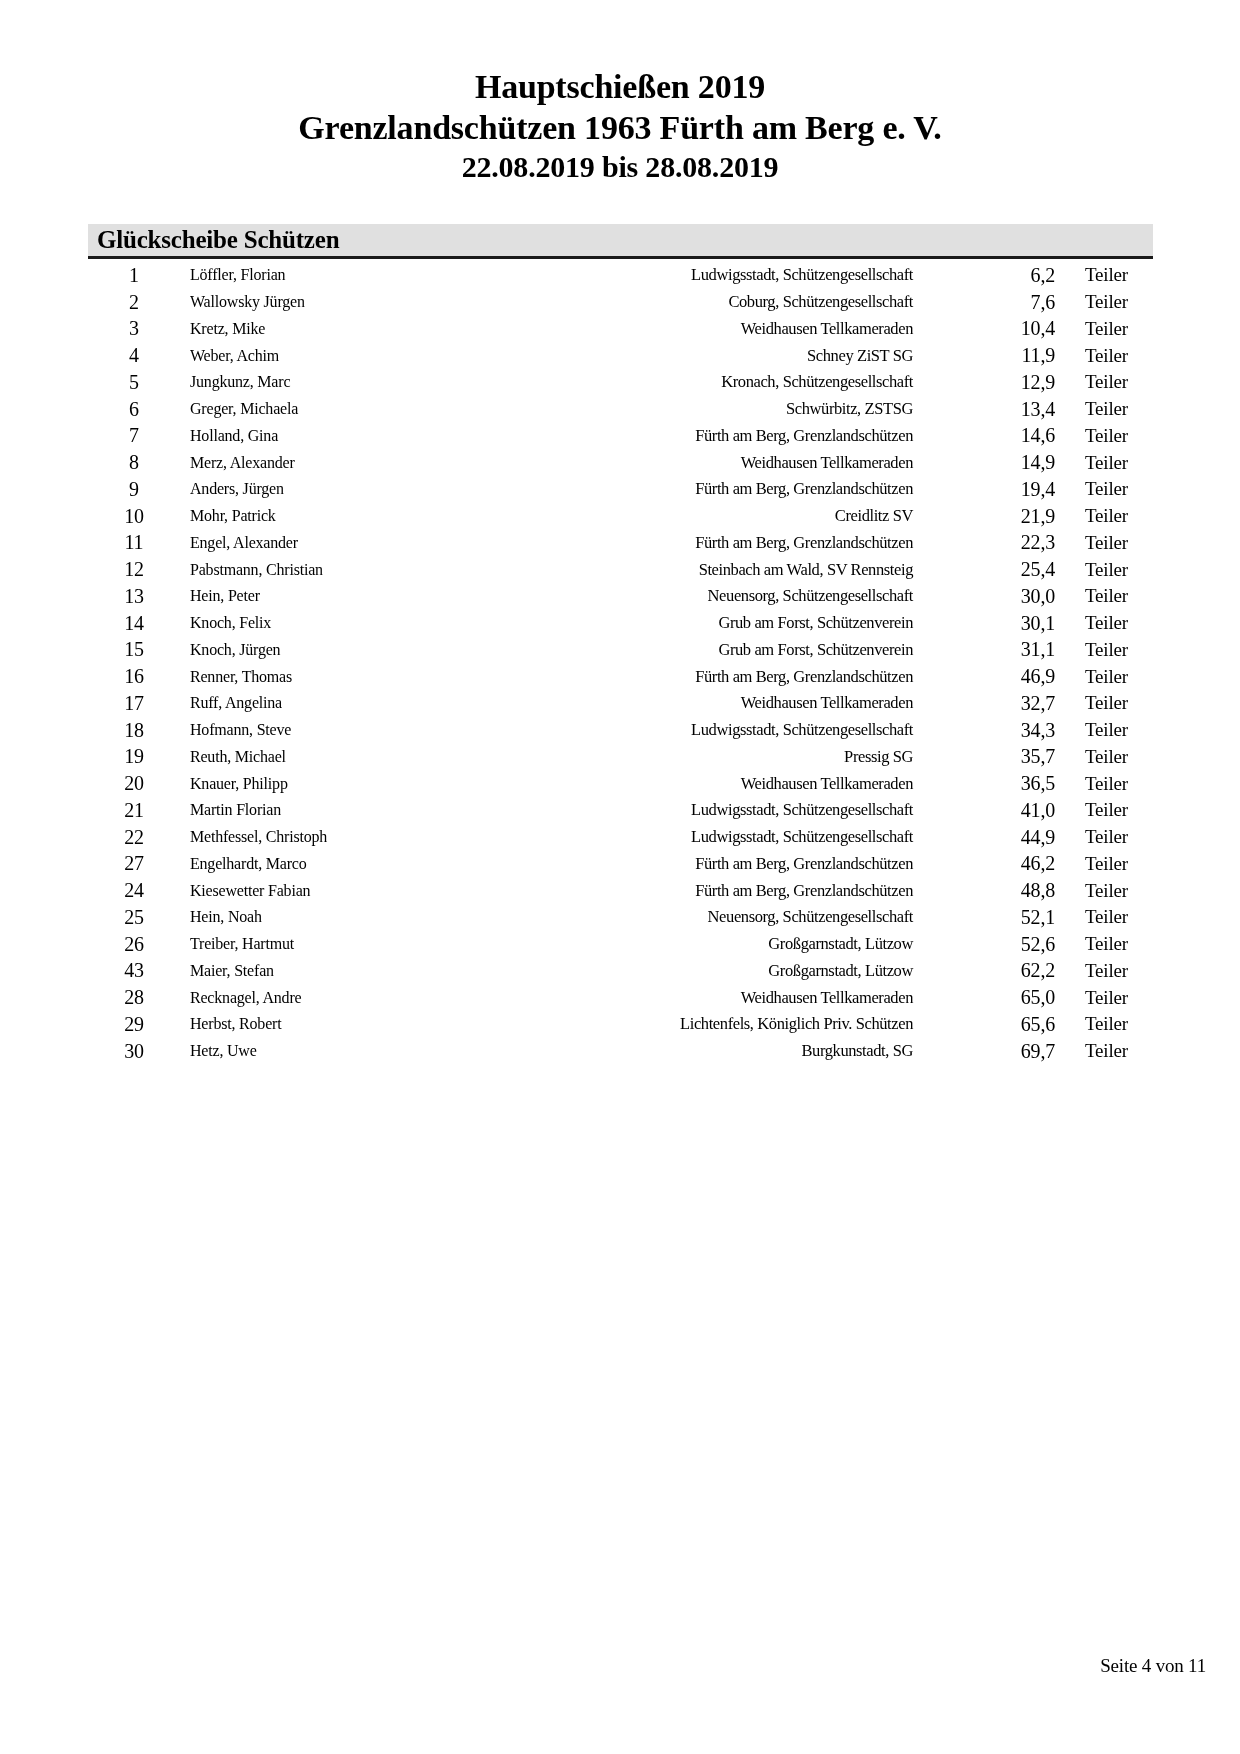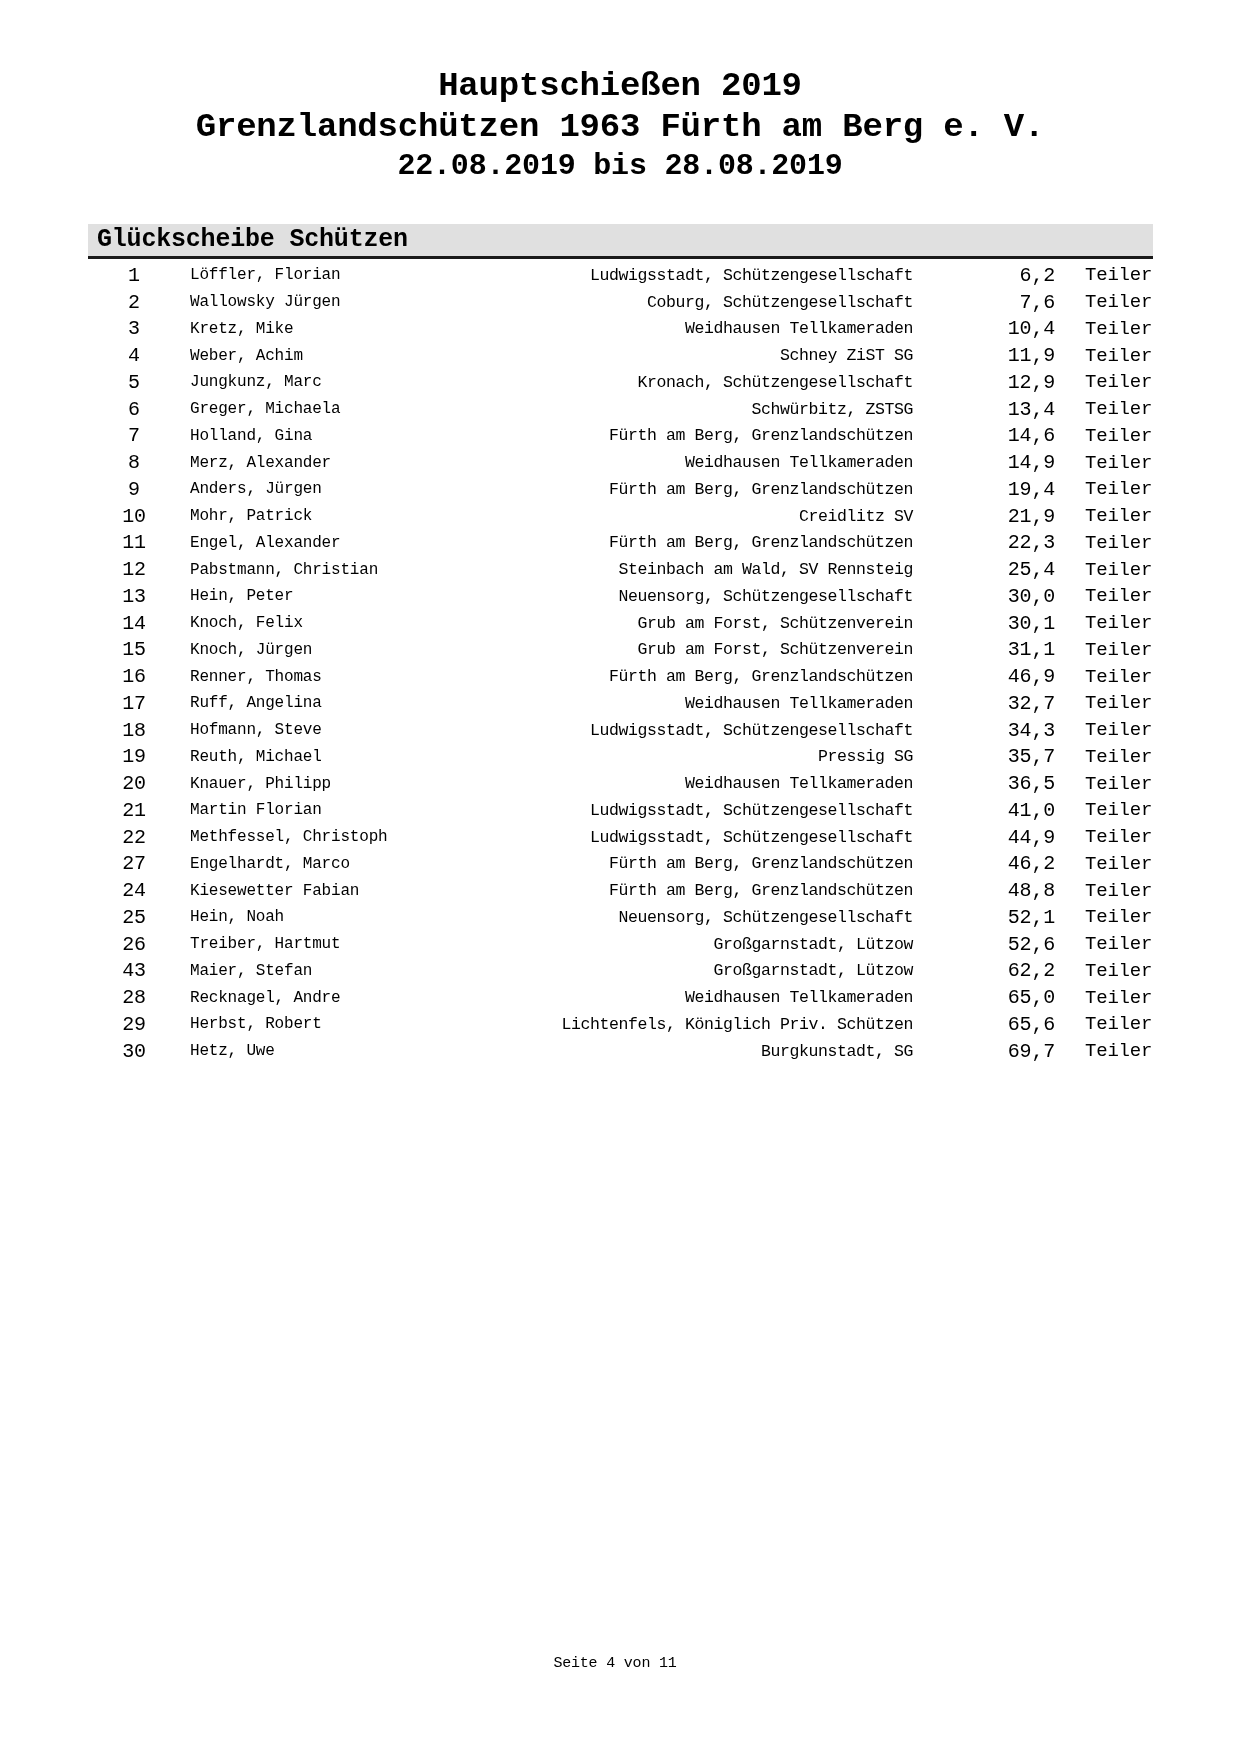--- a/index.html
+++ b/index.html
@@ -6,21 +6,21 @@
     margin: 0;
     padding: 0;
     background: #ffffff;
   }
   .page {
     position: relative;
     width: 1240px;
     height: 1754px;
     background: #ffffff;
     color: #000000;
-    font-family: Liberation Mono, monospace;
+    font-family: Liberation Serif, serif;
     letter-spacing: -0.2px;
     overflow: hidden;
   }
   .doc-header {
     padding-top: 66px;
     text-align: center;
   }
   .title-line {
     margin: 0;
     font-size: 34px;
@@ -85,24 +85,24 @@
     font-size: 20px;
   }
   .cell.unit {
     padding-left: 30px;
     font-size: 19px;
     box-sizing: border-box;
   }
   .doc-footer {
     position: absolute;
     top: 1655px;
-    left: 12px;
+    left: 0;
     width: 1206px;
-    text-align: center;
-    font-size: 15px;
+    text-align: right;
+    font-size: 19px;
   }
 </style>
 </head>
 <body>
 
 <div class="page">
 
   <header class="doc-header">
     <h1 class="title-line">Hauptschießen 2019</h1>
     <h1 class="title-line">Grenzlandschützen 1963 Fürth am Berg e. V.</h1>

